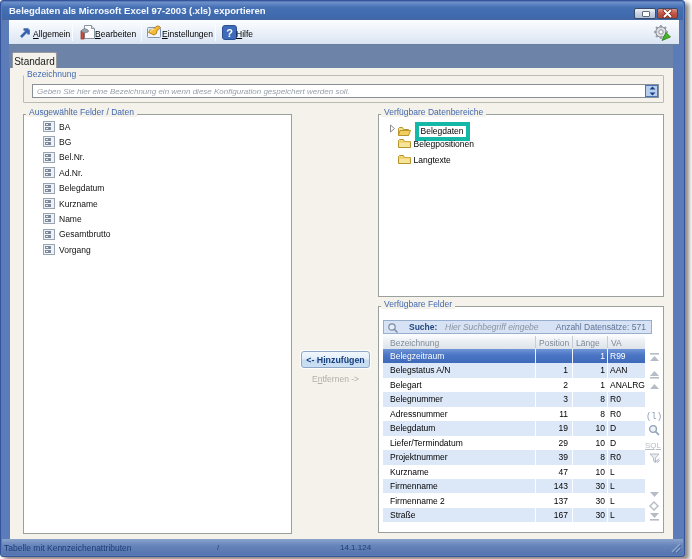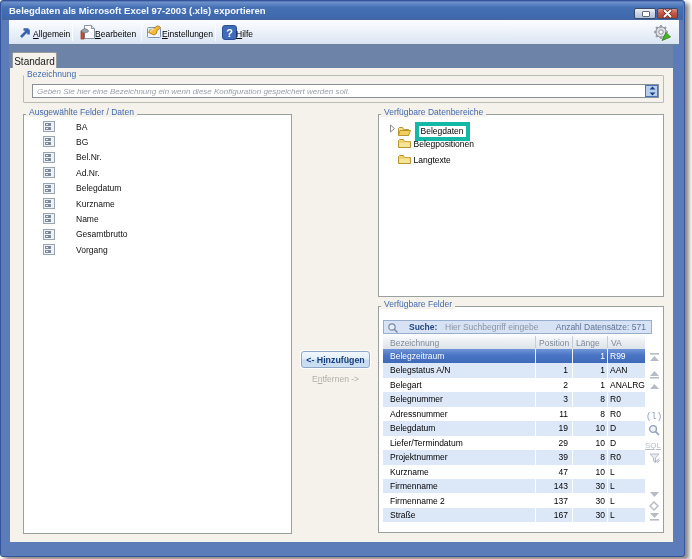--- a/index.html
+++ b/index.html
@@ -35,32 +35,32 @@
 
 #gb-bez { position:absolute; left:13px; top:7px; width:641px; height:28px; border:1px solid #b8bcb2; border-radius:1px; }
 #cap-bez { left:14px; top:1px; }
 #inp-bez { position:absolute; left:22px; top:16px; width:627px; height:14px; background:#fff; border:1px solid #898f96; }
 #inp-bez .ph { position:absolute; left:4px; top:2px; font-style:italic; font-size:8px; color:#9aa1ab; white-space:nowrap; }
 #combo { position:absolute; right:0px; top:0px; width:13px; height:12px; background:#b6cff1; border:1px solid #4b74b8; }
 
 #gb-left { position:absolute; left:13px; top:46px; width:269px; height:420px; background:#fff; border:1px solid #9aa09e; }
 #cap-left { left:16px; top:39px; }
 .litem { position:absolute; left:33px; display:flex; align-items:center; }
-.litem .ltx { margin-left:21px; color:#111; }
+.litem .ltx { margin-left:4px; color:#111; }
 
 #gb-tree { position:absolute; left:368px; top:46px; width:286px; height:183px; background:#fff; border:1px solid #9aa09e; }
 #cap-tree { left:371px; top:39px; }
 .titem { position:absolute; display:flex; align-items:center; }
 .selbox { border:4px solid #14b8a6; background:#fff; padding:0 2px 1px 2px; margin-left:4px; }
 
 #gb-felder { position:absolute; left:368px; top:238px; width:286px; height:227px; background:#fff; border:1px solid #9aa09e; }
 #cap-felder { left:371px; top:231px; }
 #search { position:absolute; left:4px; top:13px; width:269px; height:14px; background:#d7e3f4; border:1px solid #97aecf; }
 #search .su { position:absolute; left:25px; top:1px; font-weight:bold; color:#24477e; }
-#search .hi { position:absolute; left:61px; top:1px; color:#8a93a2; }
+#search .hi { position:absolute; left:61px; top:1px; font-style:italic; color:#8a93a2; }
 #search .an { position:absolute; right:5px; top:1px; color:#5f7396; }
 
 #grid { position:absolute; left:4px; top:27px; width:262px; bottom:0; }
 #ghead { position:absolute; left:0; top:0; width:262px; height:16px;
   background:linear-gradient(#ffffff,#eef1f5 40%,#dde3ea); border-bottom:1px solid #c2cad4; color:#7e8a98; }
 .hcell { position:absolute; top:3.5px; }
 .hsep { position:absolute; top:2px; width:1px; height:12px; background:#c6cdd7; }
 .grow { position:absolute; left:0; width:262px; height:14.45px; }
 .grow.alt { background:#dce8f8; }
 .grow.sel { background:linear-gradient(#7096d8,#4a74c4 45%,#3f6aba); color:#fff; }
@@ -433,13 +433,22 @@
             <span class="gc c3">L</span>
             <span class="vline" style="left:152px"></span>
             <span class="vline" style="left:189px"></span>
             <span class="vline" style="left:224px"></span>
           </div>
       </div>
     </div>
     <div class="gbcap" id="cap-felder">Verfügbare Felder</div>
   </div>
 
+  <div id="status">
+    <span style="position:absolute;left:2px;top:4px;font-size:8.5px;">Tabelle mit Kennzeichenattributen</span>
+    <span style="position:absolute;left:338px;top:4px;font-size:8px;">14.1.124</span>
+    <span style="position:absolute;left:215px;top:4px;">/</span>
+    <svg width="12" height="12" viewBox="0 0 12 12" style="position:absolute;right:2px;bottom:2px">
+        <path d="M11 3 L3 11 M11 7 L7 11" stroke="#8fa6cf" stroke-width="1.3"></path>
+        <path d="M12 4 L4 12 M12 8 L8 12" stroke="#44629c" stroke-width="1"></path>
+      </svg>
+  </div>
 </div>
 
 </body></html>

